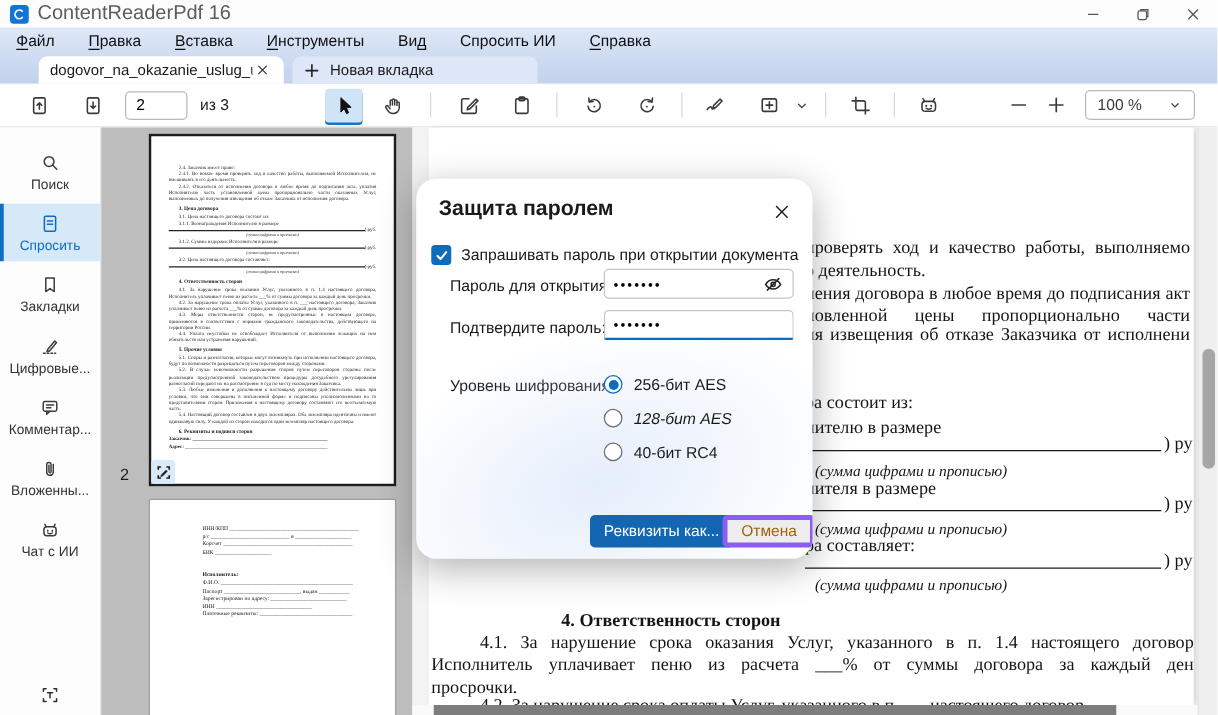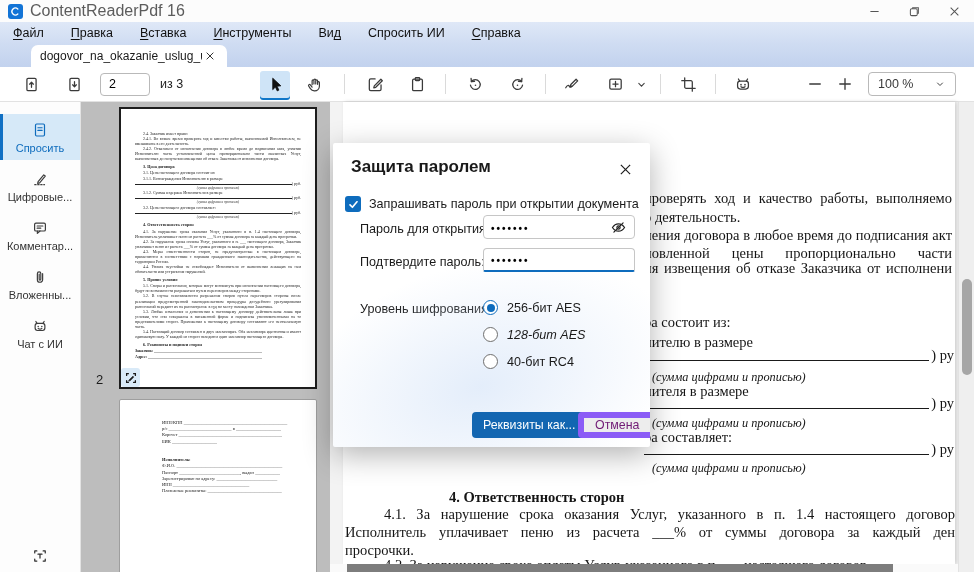--- a/index.html
+++ b/index.html
@@ -66,38 +66,38 @@
 .frag.i{font-style:italic}
 .frag.sm{font-size:12.3px}
 .frag.rule{display:flex;align-items:flex-end;height:18px}
 .ruleline{flex:1;border-bottom:1px solid #1a1a1a;margin-bottom:3px}
 .frag .tail{padding-left:2px}
 .vscroll{position:absolute;right:0;top:0;bottom:0;width:16px;background:#efefef;border-left:1px solid #e2e2e2}
 .vthumb{position:absolute;left:3px;width:10px;top:177px;height:96px;border-radius:5px;background:#a6a6a6}
 .hscroll{position:absolute;left:0;right:16px;bottom:0;height:10px;background:#fafafa}
 .hthumb{position:absolute;left:17px;width:546px;height:10px;background:#7d7d7d}
 
-.dialog{position:absolute;left:333px;top:143px;width:317px;height:304px;background:#fff;border-radius:2px;box-shadow:0 8px 30px rgba(0,0,0,.3);z-index:20;overflow:hidden}
+.dialog{position:absolute;left:333px;top:143px;width:317px;height:304px;background:#fff;border-radius:16px;box-shadow:0 8px 30px rgba(0,0,0,.3);z-index:20;overflow:hidden}
 .dialog::after{content:"";position:absolute;right:-60px;bottom:-80px;width:460px;height:280px;background:radial-gradient(ellipse at center,rgba(201,220,246,.5),rgba(255,255,255,0) 62%);transform:rotate(-16deg);pointer-events:none}
 .dlg-title{position:absolute;left:18px;top:14px;font-size:17px;font-weight:bold}
 .dlg-close{position:absolute;right:14px;top:15px;width:22px;height:22px;display:flex;align-items:center;justify-content:center;border-radius:4px}
 .dlg-check{position:absolute;left:12px;top:53px;display:flex;align-items:center;gap:8px;font-size:12.6px}
 .checkbox{width:16px;height:16px;border-radius:3px;background:#0e6cbd;display:flex;align-items:center;justify-content:center;flex:none}
 .dlg-label{position:absolute;left:27px;font-size:12.6px}
 .dlg-input{position:absolute;left:150px;width:152px;height:24px;border:1px solid #c6c6c6;border-radius:4px;background:#fff;display:flex;align-items:center;padding:0 7px;z-index:2}
 .dlg-input.focused{border-bottom:2px solid #0e6cbd;border-radius:4px 4px 2px 2px}
 .dots{flex:1;font-size:10px;font-weight:bold;letter-spacing:2px;color:#000;transform:translateY(1px)}
 .eye{display:flex;align-items:center}
 .radio-row{position:absolute;left:150px;display:flex;align-items:center;gap:9px;font-size:12.6px;z-index:2}
 .radio{width:15px;height:15px;border-radius:50%;border:1px solid #6f6f6f;background:#fff;display:flex;align-items:center;justify-content:center;flex:none}
 .radio.sel{border:1.5px solid #0e6cbd}
 .rdot{width:8px;height:8px;border-radius:50%;background:#0e6cbd}
 .btn{position:absolute;top:269px;height:26px;display:flex;align-items:center;border-radius:4px;font-size:12.4px;padding:0 11px;z-index:2}
 .btn-save{left:139px;background:#1366b1;color:#fff}
-.btn-cancel{left:245px;background:#ededed;border:6px solid #8b5cf6;color:#701a75}
+.btn-cancel{left:245px;background:#ededed;border:4px solid #8b5cf6;color:#a16207}
 </style>
 </head>
 <body>
 
 <div class="screen">
 
   <div class="titlebar">
     <span class="appicon">
         <svg viewBox="0 0 24 24" width="11" height="11" fill="none" stroke="#fff" stroke-width="3" stroke-linecap="round">
           <path d="M17 6.5A7.5 7.5 0 1 0 17 17.5"></path>
@@ -136,20 +136,28 @@
 
   <div class="tabbar">
     <div class="tab active">
       <span class="tab-label">dogovor_na_okazanie_uslug_u...</span>
       <span class="tab-close">
           <svg width="10" height="10" viewBox="0 0 12 12" stroke="#333" stroke-width="1.2">
             <path d="M2 2l8 8M10 2 2 10"></path>
           </svg>
         </span>
     </div>
+    <div class="tab newtab">
+      <span class="plus">
+          <svg width="13" height="13" viewBox="0 0 14 14" stroke="#222" stroke-width="1.4">
+            <path d="M7 1.5v11M1.5 7h11"></path>
+          </svg>
+        </span>
+      <span class="tab-label">Новая вкладка</span>
+    </div>
   </div>
 
   <div class="toolbar">
     <div class="tb" style="margin-left:16px">
         <svg viewBox="0 0 24 24" width="19" height="19" fill="none" stroke="currentColor" stroke-width="1.6" stroke-linecap="round" stroke-linejoin="round">
           <rect x="6.2" y="4.2" width="11.6" height="15.6" rx="1.6"></rect>
           <path d="M12 15.5v-6M9.6 11.6 12 9.2l2.4 2.4"></path>
         </svg>
       </div>
     <div class="tb" style="margin-left:13px">
@@ -248,28 +256,45 @@
       <span>100 %</span>
       <svg viewBox="0 0 24 24" width="12" height="12" fill="none" stroke="#444" stroke-width="2" stroke-linecap="round">
           <path d="M7 10l5 5 5-5"></path>
         </svg>
     </div>
   </div>
 
   <div class="main">
     <div class="sidebar">
       <div>
+          <div class="side-item">
+            <span class="sicon">
+              <svg viewBox="0 0 24 24" width="18" height="18" fill="none" stroke="currentColor" stroke-width="1.6" stroke-linecap="round" stroke-linejoin="round">
+                <circle cx="11" cy="11" r="5.2"></circle>
+                <path d="M15 15l4.2 4.2"></path>
+              </svg>
+            </span>
+            <span class="slabel">Поиск</span>
+          </div>
           <div class="side-item active">
             <span class="sicon">
               <svg viewBox="0 0 24 24" width="18" height="18" fill="none" stroke="currentColor" stroke-width="1.6" stroke-linecap="round" stroke-linejoin="round">
                 <rect x="6" y="4" width="12" height="16" rx="1.6"></rect>
                 <path d="M9.2 9h5.6M9.2 12.5h5.6"></path>
               </svg>
             </span>
             <span class="slabel">Спросить</span>
+          </div>
+          <div class="side-item">
+            <span class="sicon">
+              <svg viewBox="0 0 24 24" width="18" height="18" fill="none" stroke="currentColor" stroke-width="1.6" stroke-linecap="round" stroke-linejoin="round">
+                <path d="M7.5 4.5h9V19l-4.5-3.2L7.5 19z"></path>
+              </svg>
+            </span>
+            <span class="slabel">Закладки</span>
           </div>
           <div class="side-item">
             <span class="sicon">
               <svg viewBox="0 0 24 24" width="18" height="18" fill="none" stroke="currentColor" stroke-width="1.6" stroke-linecap="round" stroke-linejoin="round">
                 <path d="M9.5 15.5l7.5-9 2 1.6-7.5 9-2.7.8z"></path>
                 <path stroke-dasharray="1.8 2.2" d="M5 19.5h13"></path>
               </svg>
             </span>
             <span class="slabel">Цифровые...</span>
           </div>

